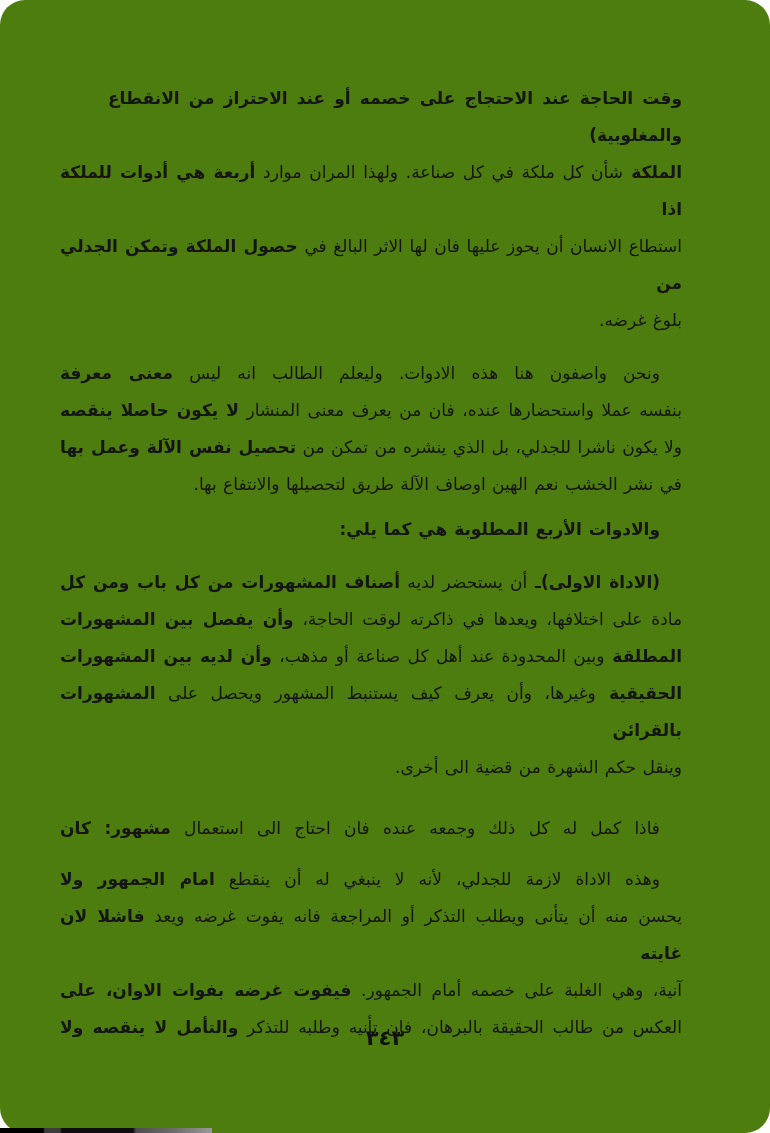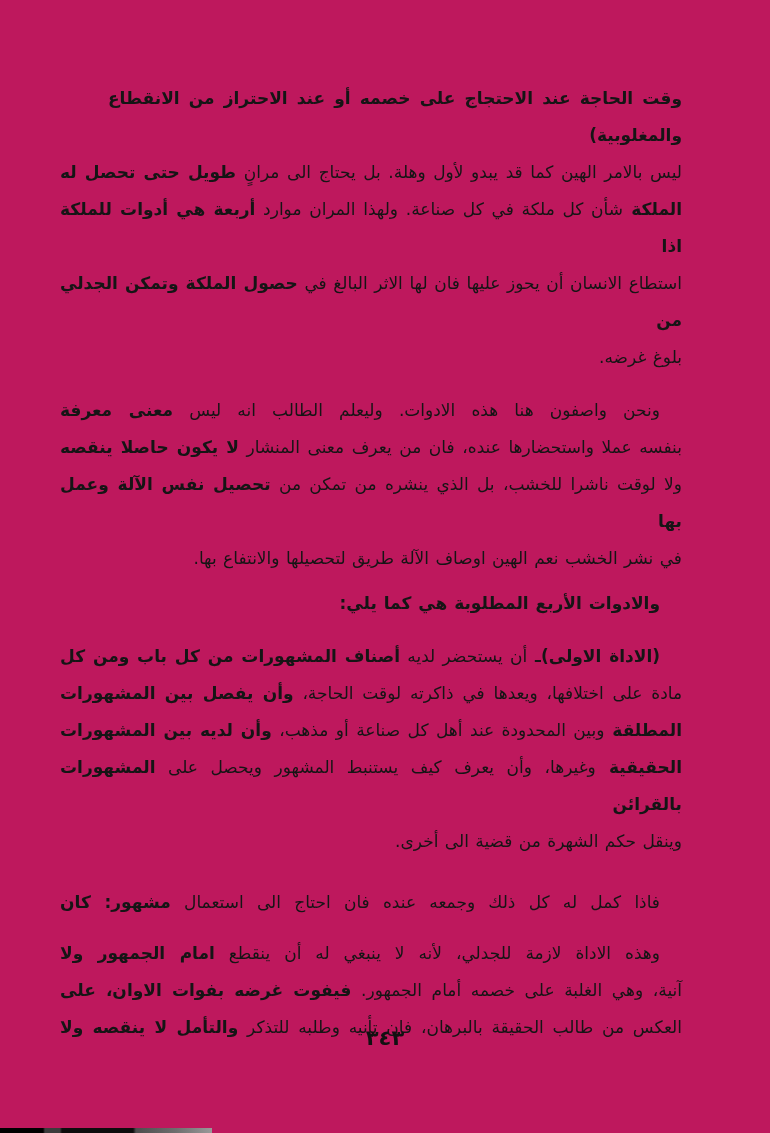--- a/index.html
+++ b/index.html
@@ -5,21 +5,22 @@
   html, body { margin: 0; padding: 0; }
   body {
     width: 770px; height: 1133px;
     background: #fdfdfc;
     position: relative;
     overflow: hidden;
     font-family: "DejaVu Sans", sans-serif;
   }
   .page {
     position: absolute; inset: 0;
-    background: #be185d;
+    background: #4d7c0f;
+    border-radius: 25px;
   }
   .textblock {
     position: absolute;
     top: 80px; right: 88px;
     width: 622px;
     direction: rtl;
     color: #151515;
     font-size: 17px;
     line-height: 37px;
   }
@@ -62,30 +63,29 @@
 </style>
 </head>
 <body>
 
 <div class="page">
 
   <div class="textblock">
 
     <div class="para">
       <div class="line shortleft"><span class="b">وقت الحاجة عند الاحتجاج على خصمه أو عند الاحتراز من الانقطاع والمغلوبية)</span></div>
-      <div class="line"><span>ليس بالامر الهين كما قد يبدو لأول وهلة. بل يحتاج الى مرانٍ </span><span class="b">طويل حتى تحصل له</span></div>
       <div class="line"><span class="b">الملكة </span><span>شأن كل ملكة في كل صناعة. ولهذا المران موارد </span><span class="b">أربعة هي أدوات للملكة اذا</span></div>
       <div class="line"><span>استطاع الانسان أن يحوز عليها فان لها الاثر البالغ في </span><span class="b">حصول الملكة وتمكن الجدلي من</span></div>
       <div class="line end"><span>بلوغ غرضه.</span></div>
     </div>
 
     <div class="para gap-xs">
       <div class="line indent"><span>ونحن واصفون هنا هذه الادوات. وليعلم الطالب انه ليس </span><span class="b">معنى معرفة</span></div>
       <div class="line"><span>بنفسه عملا واستحضارها عنده، فان من يعرف معنى المنشار </span><span class="b">لا يكون حاصلا ينقصه</span></div>
-      <div class="line"><span>ولا لوقت ناشرا للخشب، بل الذي ينشره من تمكن من </span><span class="b">تحصيل نفس الآلة وعمل بها</span></div>
+      <div class="line"><span>ولا يكون ناشرا للجدلي، بل الذي ينشره من تمكن من </span><span class="b">تحصيل نفس الآلة وعمل بها</span></div>
       <div class="line end"><span>في نشر الخشب نعم الهين اوصاف الآلة طريق لتحصيلها والانتفاع بها.</span></div>
     </div>
 
     <div class="para gap-sm">
       <div class="line indent end"><span>والادوات الأربع المطلوبة هي كما يلي:</span></div>
     </div>
 
     <div class="para gap-xs">
       <div class="line indent"><span class="b">(الاداة الاولى)ـ </span><span>أن يستحضر لديه </span><span class="b">أصناف المشهورات من كل باب ومن كل</span></div>
       <div class="line"><span>مادة على اختلافها، ويعدها في ذاكرته لوقت الحاجة، </span><span class="b">وأن يفصل بين المشهورات</span></div>
@@ -93,20 +93,21 @@
       <div class="line"><span class="b">الحقيقية </span><span>وغيرها، وأن يعرف كيف يستنبط المشهور ويحصل على </span><span class="b">المشهورات بالقرائن</span></div>
       <div class="line end"><span>وينقل حكم الشهرة من قضية الى أخرى.</span></div>
     </div>
 
     <div class="para gap-md">
       <div class="line indent"><span>فاذا كمل له كل ذلك وجمعه عنده فان احتاج الى استعمال </span><span class="b">مشهور: كان</span></div>
     </div>
 
     <div class="para gap-lg">
       <div class="line indent"><span>وهذه الاداة لازمة للجدلي، لأنه لا ينبغي له أن ينقطع </span><span class="b">امام الجمهور ولا</span></div>
+      <div class="line"><span>يحسن منه أن يتأنى ويطلب التذكر أو المراجعة فانه يفوت غرضه ويعد </span><span class="b">فاشلا لان غايته</span></div>
       <div class="line"><span>آنية، وهي الغلبة على خصمه أمام الجمهور. </span><span class="b">فيفوت غرضه بفوات الاوان، على</span></div>
       <div class="line"><span>العكس من طالب الحقيقة بالبرهان، فان تأنيه وطلبه للتذكر </span><span class="b">والتأمل لا ينقصه ولا</span></div>
 
     </div>
 
   </div>
 
   <div class="pagenum">٣٤٣</div>
 
   <div class="scanbar"></div>

